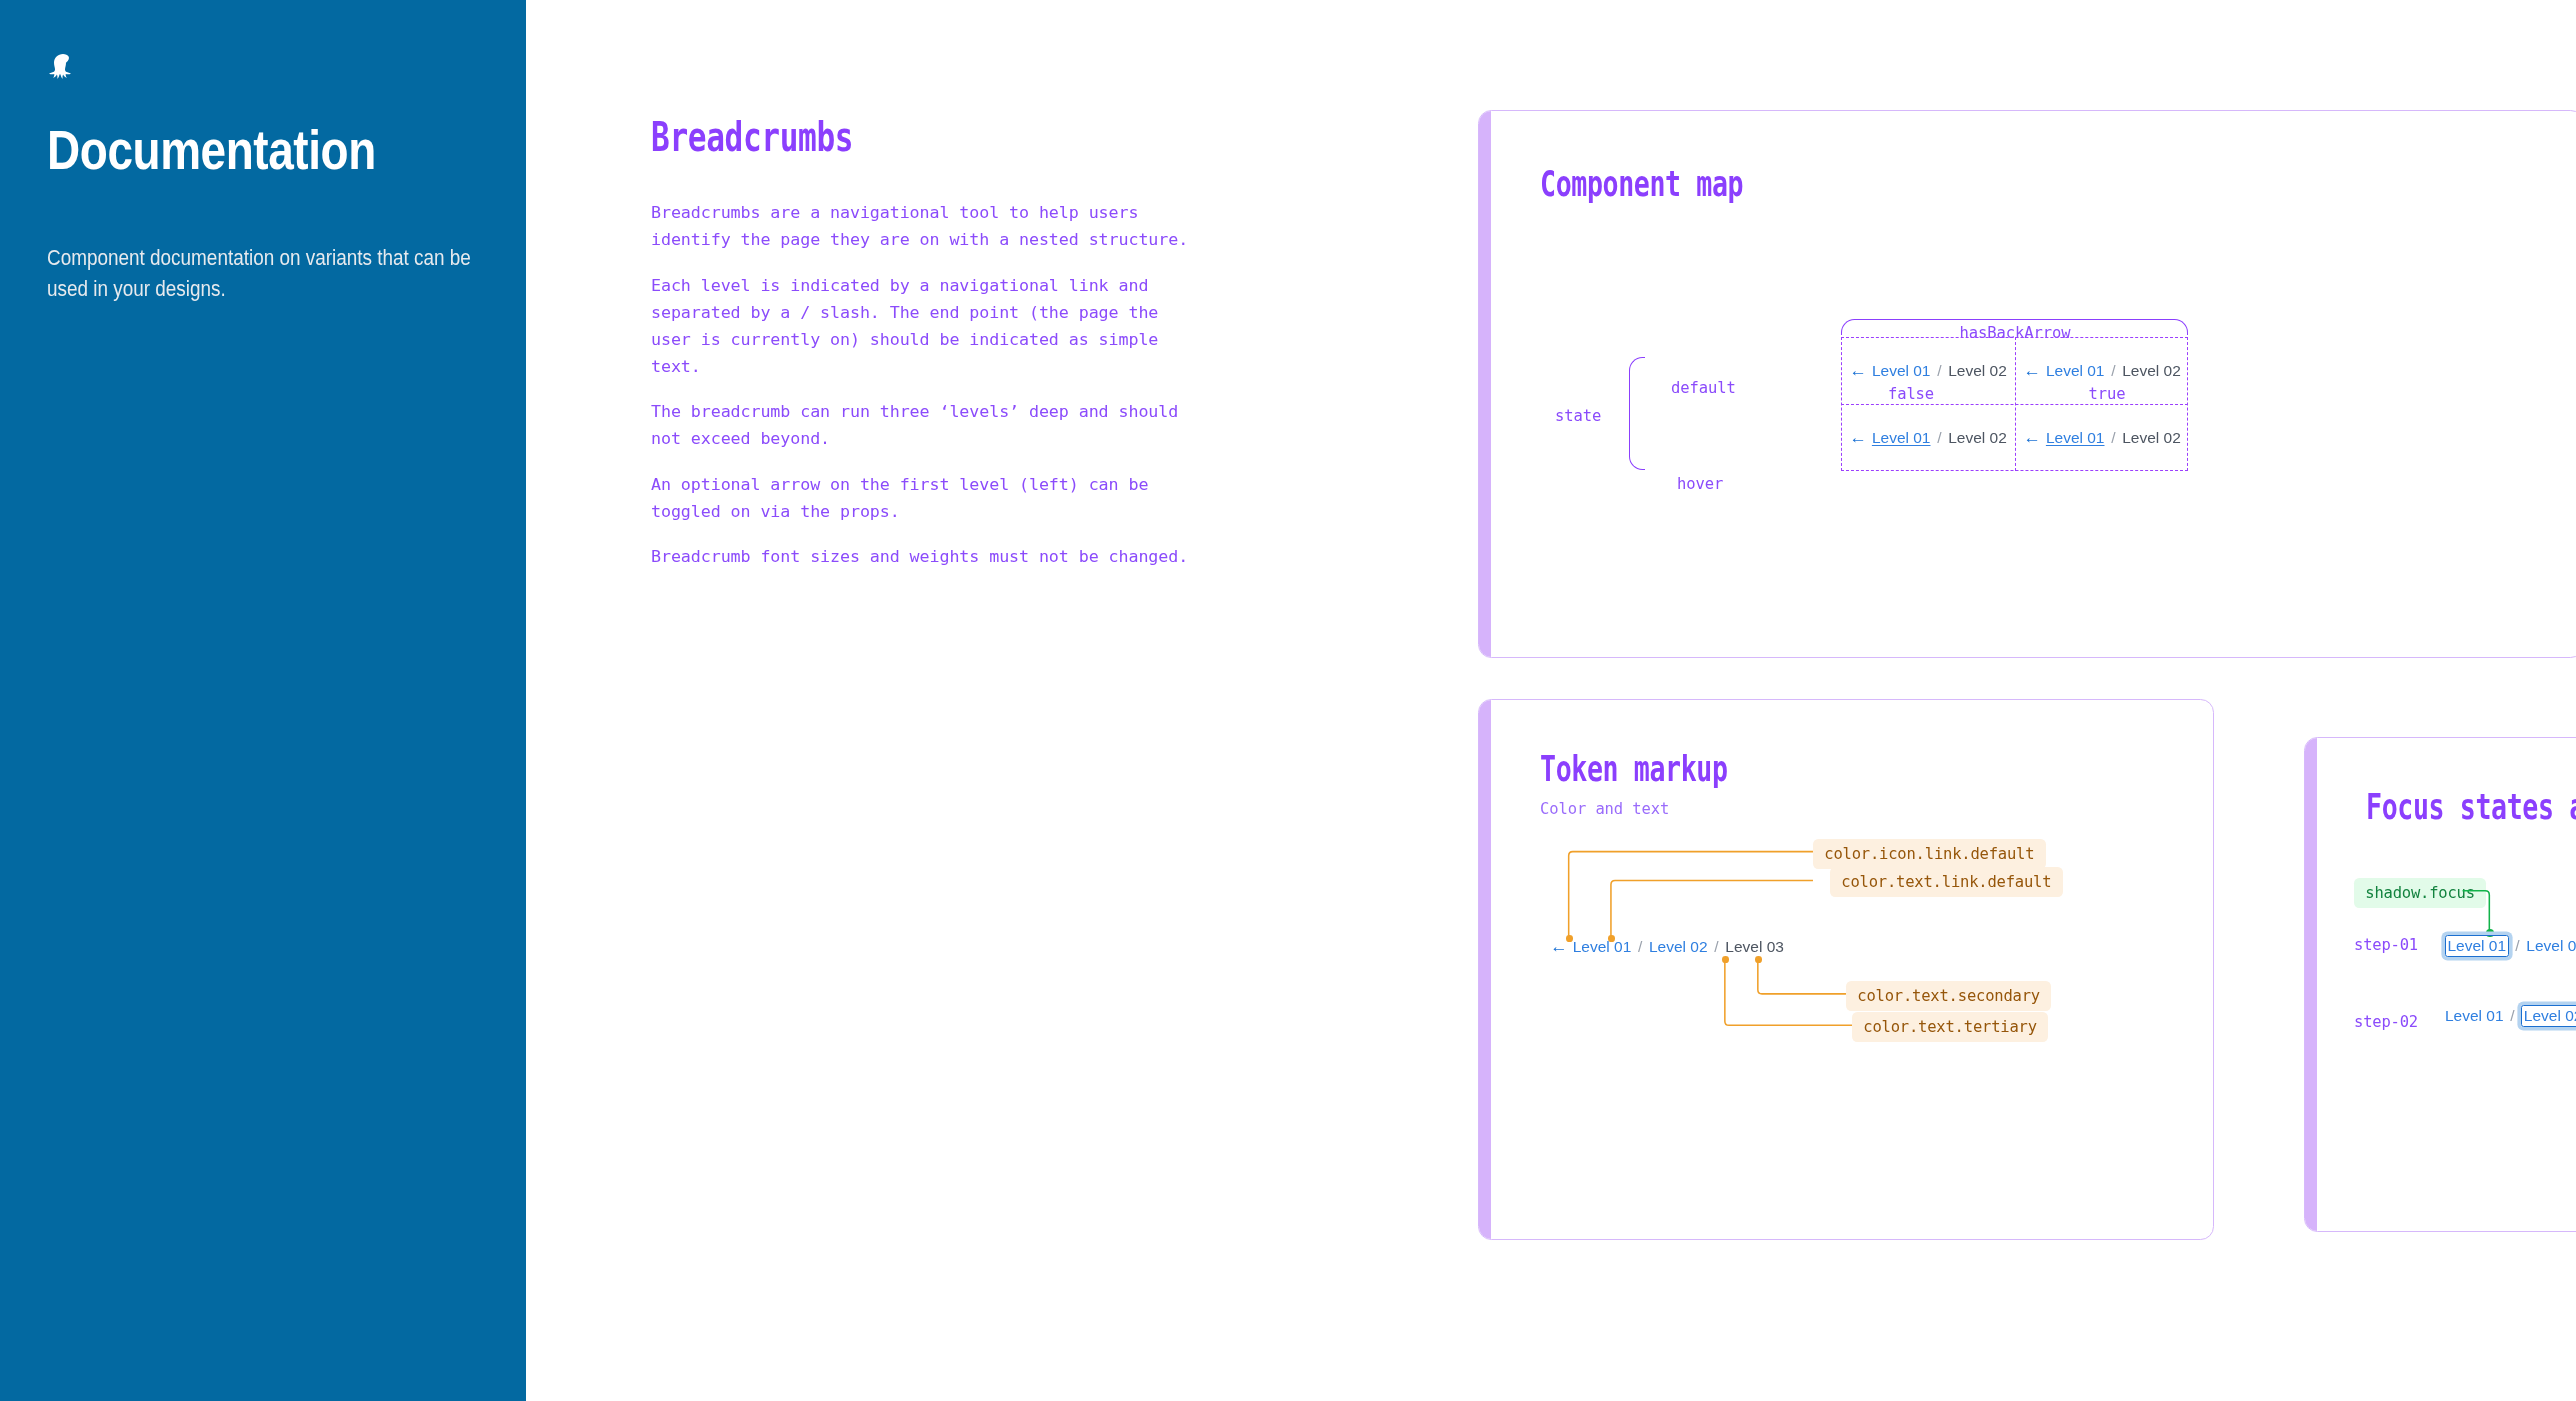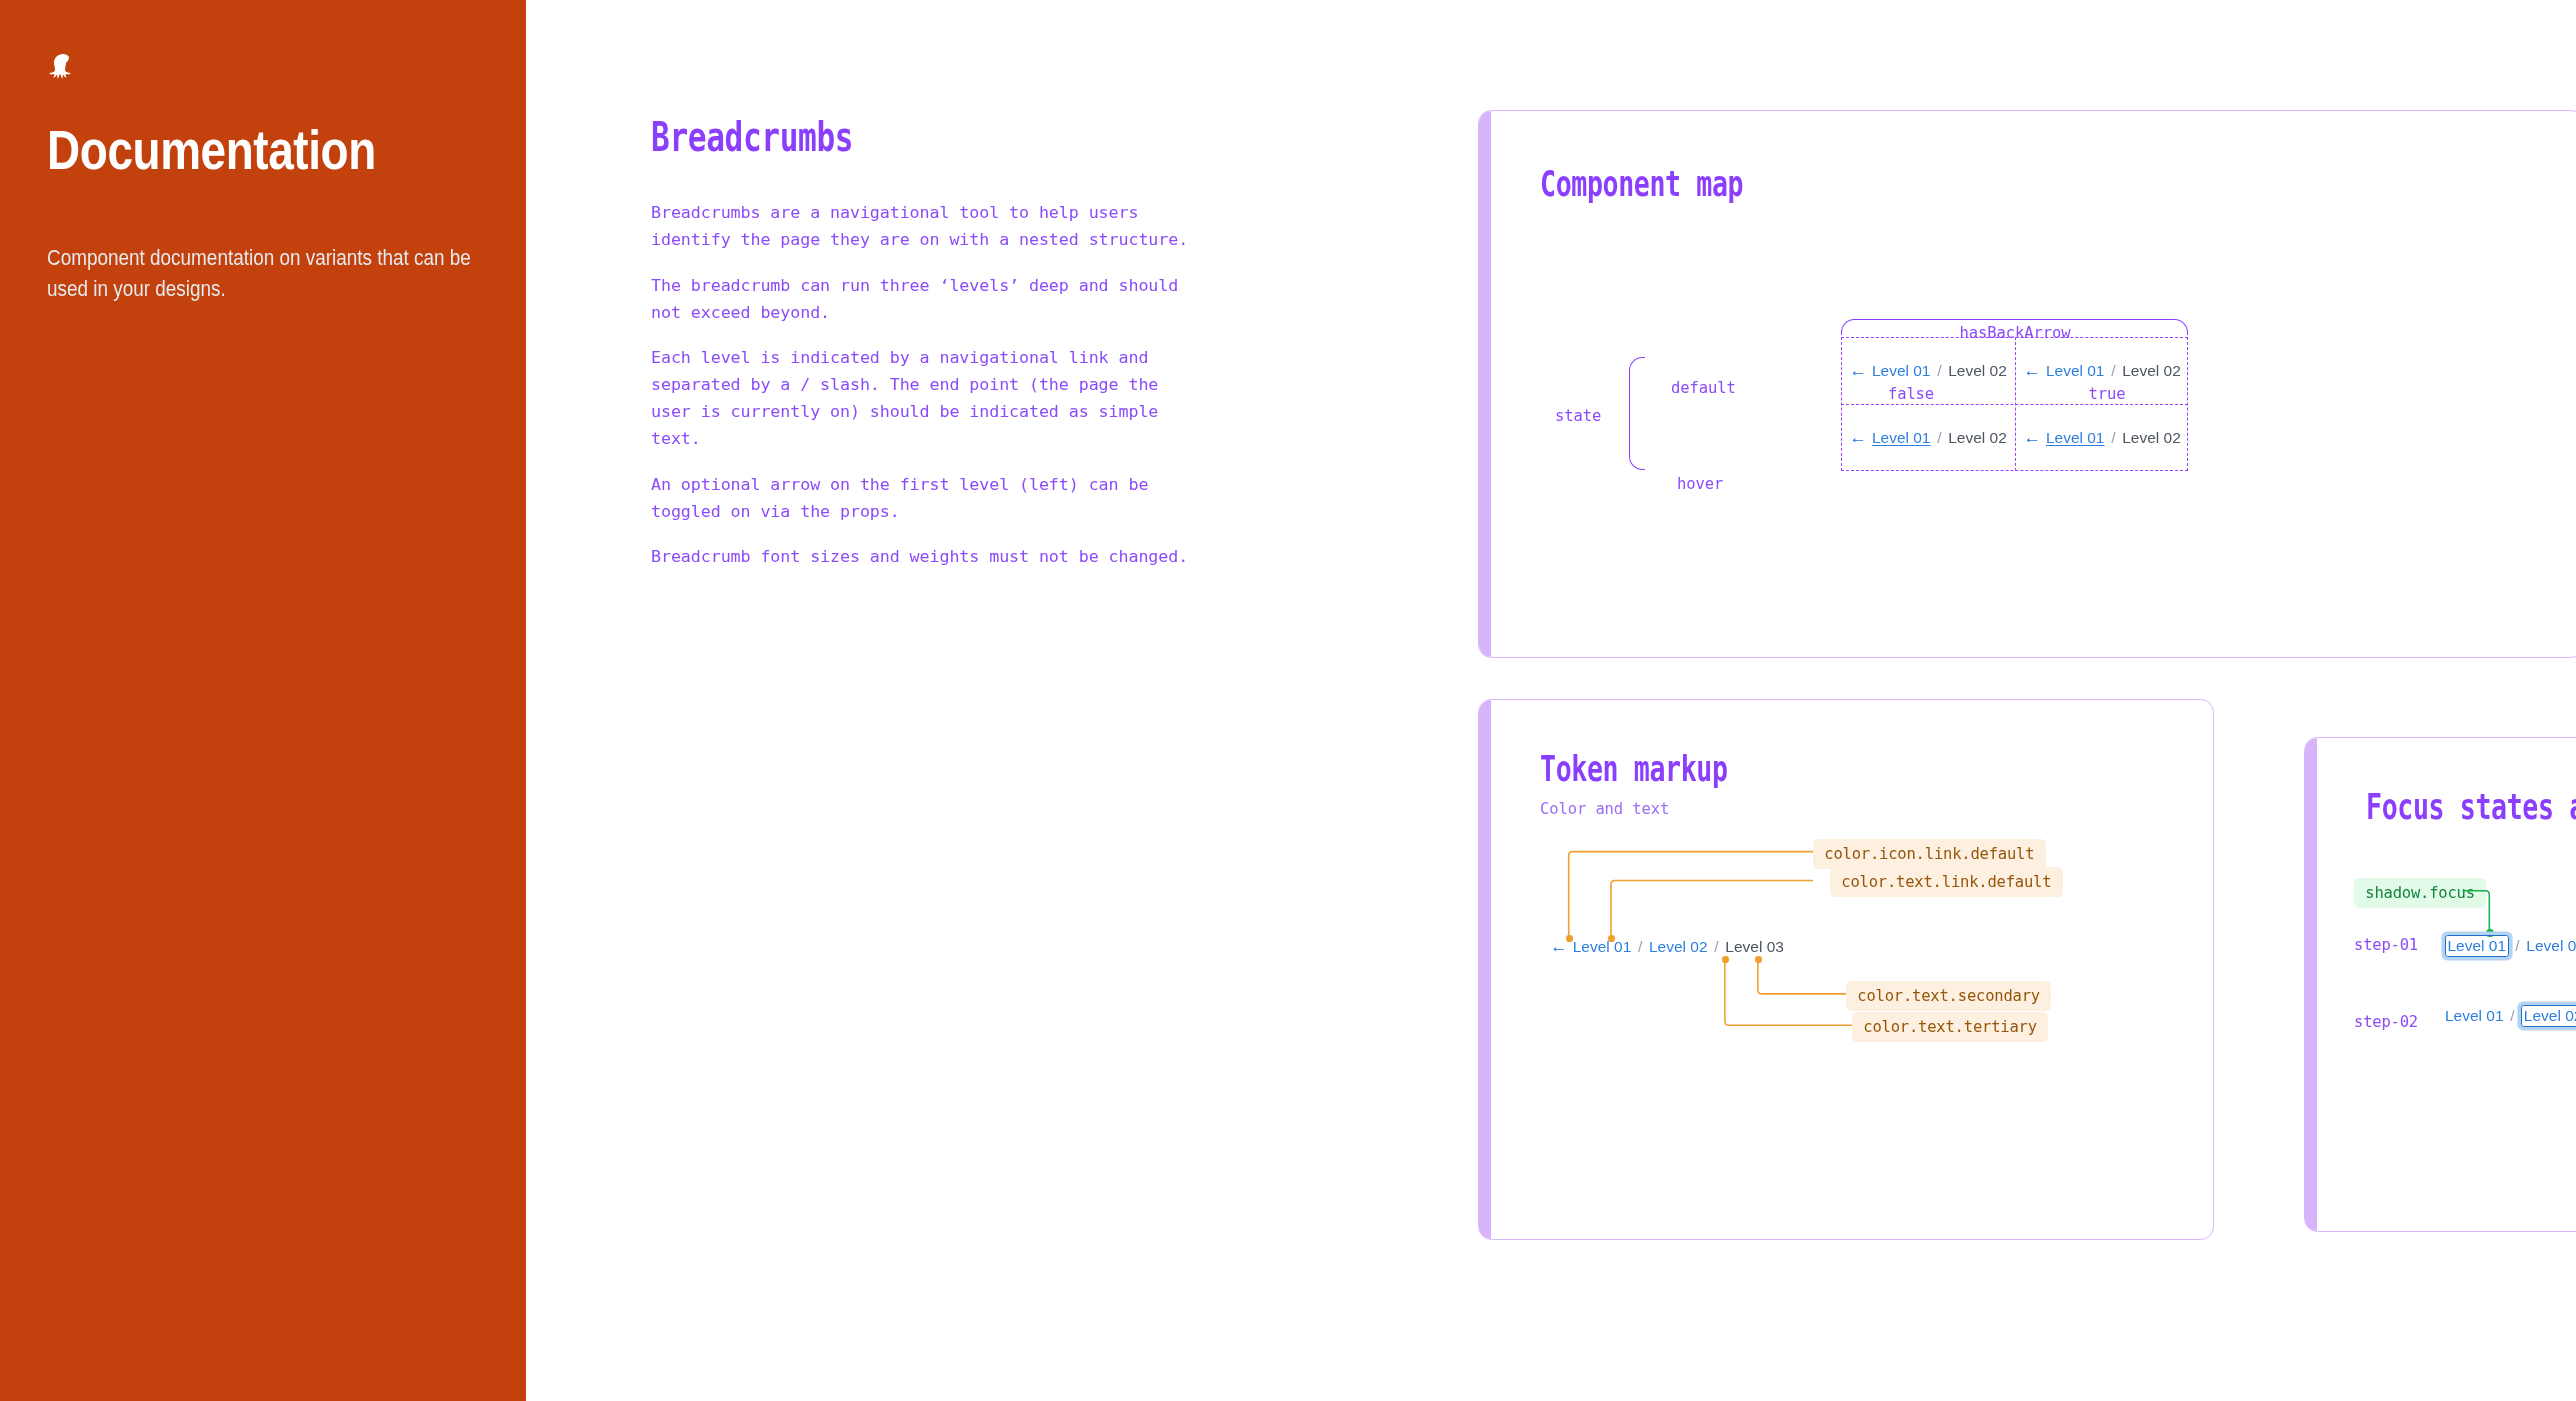--- a/index.html
+++ b/index.html
@@ -15,21 +15,21 @@
     font-family: "Liberation Sans", sans-serif;
     position: relative;
   }
 
   
   .sidebar {
     position: absolute;
     left: 0; top: 0;
     width: 526px;
     height: 1401px;
-    background: #c2410c;
+    background: #0369a1;
     padding: 52px 47px 0 47px;
   }
   .logo-icon {
     width: 32px; height: 32px;
     display: block;
     margin-bottom: 37px;
   }
   .sidebar-title {
     font-family: "Liberation Sans Narrow", "Liberation Sans", sans-serif;
     font-weight: 700;
@@ -264,22 +264,22 @@
   <svg class="logo-icon" viewBox="0 0 64 64">
     <path fill="#ffffff" d="M32 4c-10 0-18 7.6-18 17.6 0 5.6 2 9.4 2 13.3 0 2.6-1.2 4-3.6 5.3-2.6 1.4-5.6 2.3-8.4 2.6 3.2 2.4 7.6 2.4 10.6 1 .2 2.6-.6 5.6-2.2 8 3.4-1 6.2-3.6 7.4-6.6 1.2 2.4 1.4 5.6.8 8.4 2.6-2 4-5.4 4.2-8.6h2.4c.2 3.2 1.6 6.6 4.2 8.6-.6-2.8-.4-6 .8-8.4 1.2 3 4 5.6 7.4 6.6-1.6-2.4-2.4-5.4-2.2-8 3 1.4 7.4 1.4 10.6-1-2.8-.3-5.8-1.2-8.4-2.6-2.4-1.3-3.6-2.7-3.6-5.3 0-3.9 2-7.7 2-13.3C50 11.6 42 4 32 4z"></path>
   </svg>
   <h1 class="sidebar-title">Documentation</h1>
   <p class="sidebar-desc">Component documentation on variants that can be used in your designs.</p>
 </aside>
 
 <section class="doc-col">
   <h2 class="doc-title">Breadcrumbs</h2>
   <p class="doc-para">Breadcrumbs are a navigational tool to help users identify the page they are on with a nested structure.</p>
+  <p class="doc-para">Each level is indicated by a navigational link and separated by a / slash. The end point (the page the user is currently on) should be indicated as simple text.</p>
   <p class="doc-para">The breadcrumb can run three ‘levels’ deep and should not exceed beyond.</p>
-  <p class="doc-para">Each level is indicated by a navigational link and separated by a / slash. The end point (the page the user is currently on) should be indicated as simple text.</p>
   <p class="doc-para">An optional arrow on the first level (left) can be toggled on via the props.</p>
   <p class="doc-para">Breadcrumb font sizes and weights must not be changed.</p>
 </section>
 
 <section class="card" id="card-component-map">
   <h3 class="card-title" style="left:61px; top:56px;">Component map</h3>
 
   <span class="cm-top-label" style="left:536px; top:173px; transform:translateX(-50%);">hasBackArrow</span>
   <div class="cm-brace-top" style="left:362px; top:208px; width:347px; height:15.5px;"></div>
 

